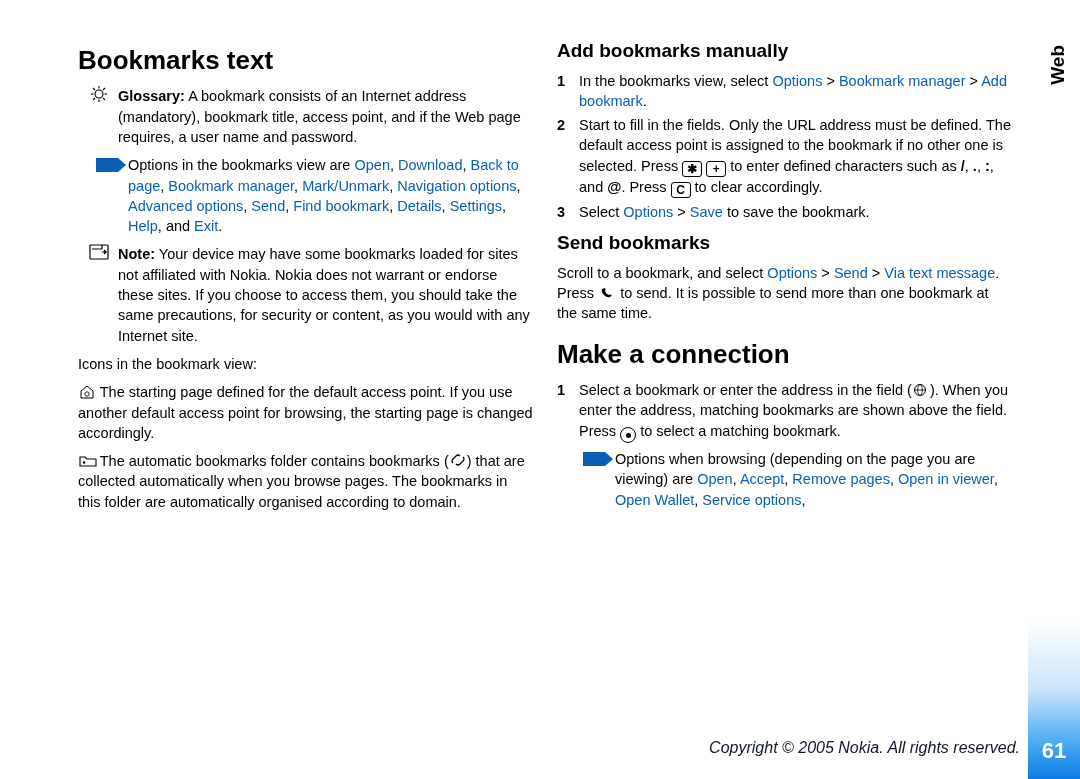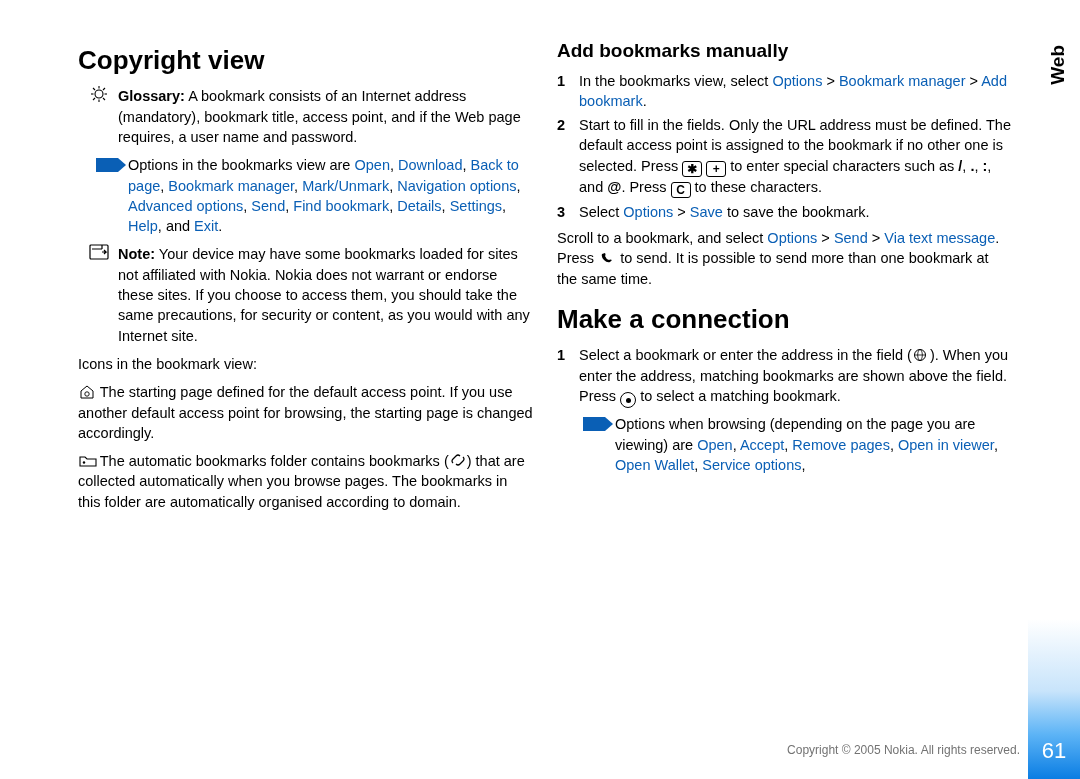--- a/index.html
+++ b/index.html
@@ -99,28 +99,29 @@
     width: 52px;
     height: 160px;
     background: linear-gradient(to top, #0a7de3 0%, #5db4f6 28%, #c8e4fb 55%, #fff 100%);
     display: flex;
     align-items: flex-end;
     justify-content: center;
     padding-bottom: 12px;
     box-sizing: border-box;
     color: #fff;
     font-size: 22px;
-    font-weight: normal;
+    font-weight: bold;
   }
   .copyright {
     position: absolute;
     right: 60px;
     bottom: 20px;
-    font-size: 12px;
-    color: #737373;
+    font-size: 16px;
+    color: #0f172a;
+    font-style: italic;
   }
   .icon-inline {
     display: inline-block;
     vertical-align: -2px;
     width: 16px;
     height: 14px;
     margin: 0 1px;
   }
   .icon-inline svg { display:block; }
   .key {
@@ -147,21 +148,21 @@
   .key.round .dot {
     width: 5px; height: 5px; background:#000; border-radius:50%;
   }
 </style>
 </head>
 <body>
 
 <div class="page">
 
   <div class="col">
-    <h1>Copyright view</h1>
+    <h1>Bookmarks text</h1>
 
     <p class="hang">
       <span class="lead iconlead">
         <svg width="18" height="18" viewBox="0 0 18 18">
             <g stroke="#000" stroke-width="1.1" fill="none">
               <circle cx="9" cy="8" r="4"></circle>
               <line x1="9" y1="0" x2="9" y2="2.5"></line>
               <line x1="9" y1="13.5" x2="9" y2="16"></line>
               <line x1="1" y1="8" x2="3.5" y2="8"></line>
               <line x1="14.5" y1="8" x2="17" y2="8"></line>
@@ -218,29 +219,30 @@
   <div class="col">
     <h2>Add bookmarks manually</h2>
     <ol>
       <li><span class="num">1</span>
         <span>In the bookmarks view, select </span><span class="blue">Options</span><span> &gt; </span><span class="blue">Bookmark manager</span><span> &gt; </span><span class="blue">Add bookmark</span><span>.</span>
       </li>
       <li><span class="num">2</span>
         <span>Start to fill in the fields. Only the URL address must be defined. The default access point is assigned to the bookmark if no other one is selected. Press </span>
         <span class="key">✱</span>
         <span class="key">+</span>
-        <span> to enter special characters such as </span><b>/</b>, <b>.</b>, <b>:</b>, and <b>@</b><span>. Press </span>
+        <span> to enter defined characters such as </span><b>/</b>, <b>.</b>, <b>:</b>, and <b>@</b><span>. Press </span>
         <span class="key">C</span>
-        <span> to these characters.</span>
+        <span> to clear accordingly.</span>
       </li>
       <li><span class="num">3</span>
         <span>Select </span><span class="blue">Options</span><span> &gt; </span><span class="blue">Save</span><span> to save the bookmark.</span>
       </li>
     </ol>
 
+    <h2>Send bookmarks</h2>
     <p>
       <span>Scroll to a bookmark, and select </span><span class="blue">Options</span><span> &gt; </span><span class="blue">Send</span><span> &gt; </span><span class="blue">Via text message</span><span>. Press </span>
       <span class="icon-inline"><svg width="16" height="14" viewBox="0 0 16 14">
             <path d="M3 3 Q2 6 5 9 Q8 12 11 11 L13 9 Q11 8 10 9 Q7 8 6 5 Q7 4 6 2 Z" fill="#000"></path>
           </svg></span>
       <span> to send. It is possible to send more than one bookmark at the same time.</span>
     </p>
 
     <h1>Make a connection</h1>
     <ol>

